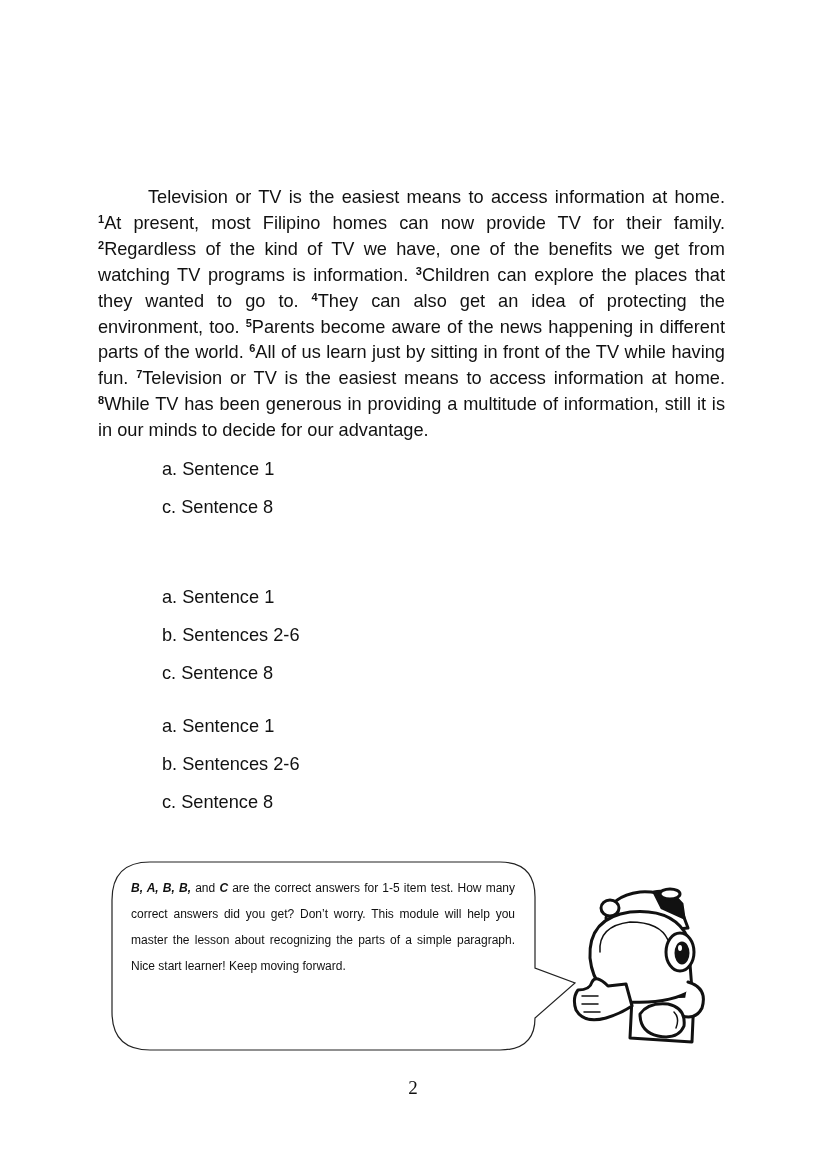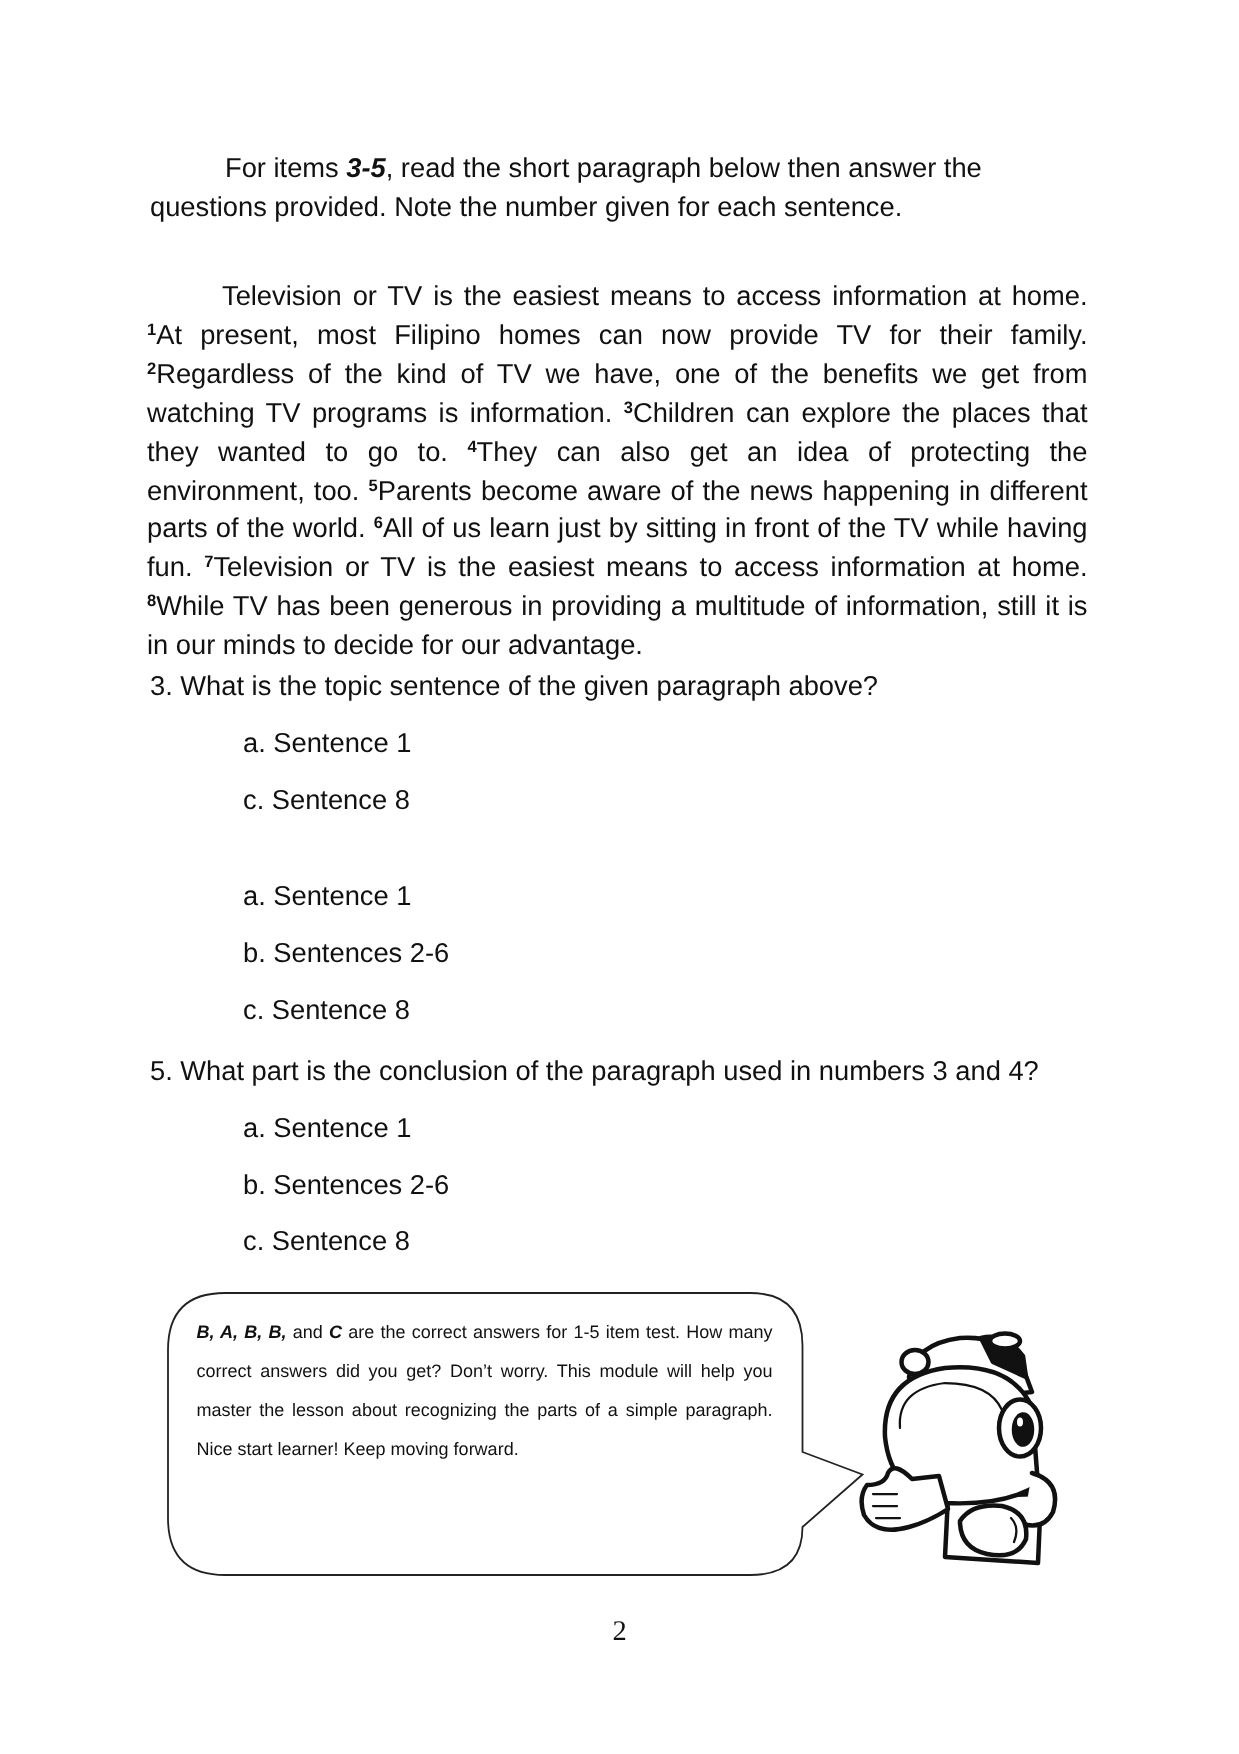--- a/index.html
+++ b/index.html
@@ -31,42 +31,39 @@
   .mascot { position: absolute; left: 570px; top: 878px; width: 148px; height: 168px; }
 
   .page-number { position: absolute; left: 0; width: 826px; top: 1077px; text-align: center;
                  font-family: "Liberation Serif", serif; font-size: 19px; }
 </style>
 </head>
 <body>
 
 <div class="page">
 
-  <p class="intro"><span class="indent"></span><span>For items </span><b><i>3-5</i></b><span>, read the short paragraph below then answer the questions provided. Note the number given for each sentence.</span></p>
 
   <p class="passage"><span class="indent"></span><span>Television or TV is the easiest means to access information at home. </span><sup>1</sup><span>At present, most Filipino homes can now provide TV for their family. </span><sup>2</sup><span>Regardless of the kind of TV we have, one of the benefits we get from watching TV programs is information. </span><sup>3</sup><span>Children can explore the places that they wanted to go to. </span><sup>4</sup><span>They can also get an idea of protecting the environment, too. </span><sup>5</sup><span>Parents become aware of the news happening in different parts of the world. </span><sup>6</sup><span>All of us learn just by sitting in front of the TV while having fun. </span><sup>7</sup><span>Television or TV is the easiest means to access information at home. </span><sup>8</sup><span>While TV has been generous in providing a multitude of information, still it is in our minds to decide for our advantage.</span></p>
 
   <div class="question q3">
-    <div><span>3.</span> <span>What is the topic sentence of the given paragraph above?</span></div>
     <ul class="options">
       <li>a. Sentence 1</li>
       <li>c. Sentence 8</li>
     </ul>
   </div>
 
   <div class="question q4">
     <ul class="options">
       <li>a. Sentence 1</li>
       <li>b. Sentences 2-6</li>
       <li>c. Sentence 8</li>
     </ul>
   </div>
 
   <div class="question q5">
-    <div><span>5.</span> <span>What part is the conclusion of the paragraph used in numbers 3 and 4?</span></div>
     <ul class="options">
       <li>a. Sentence 1</li>
       <li>b. Sentences 2-6</li>
       <li>c. Sentence 8</li>
     </ul>
   </div>
 
   <svg class="bubble-svg" width="826" height="1169">
     <path d="M 150 862 L 500 862 Q 535 862 535 897 L 535 968 L 575 983 L 535 1018 Q 535 1050 500 1050 L 150 1050 Q 112 1050 112 1012 L 112 900 Q 112 862 150 862 Z" fill="#ffffff" stroke="#222222" stroke-width="1.2"></path>
   </svg>

